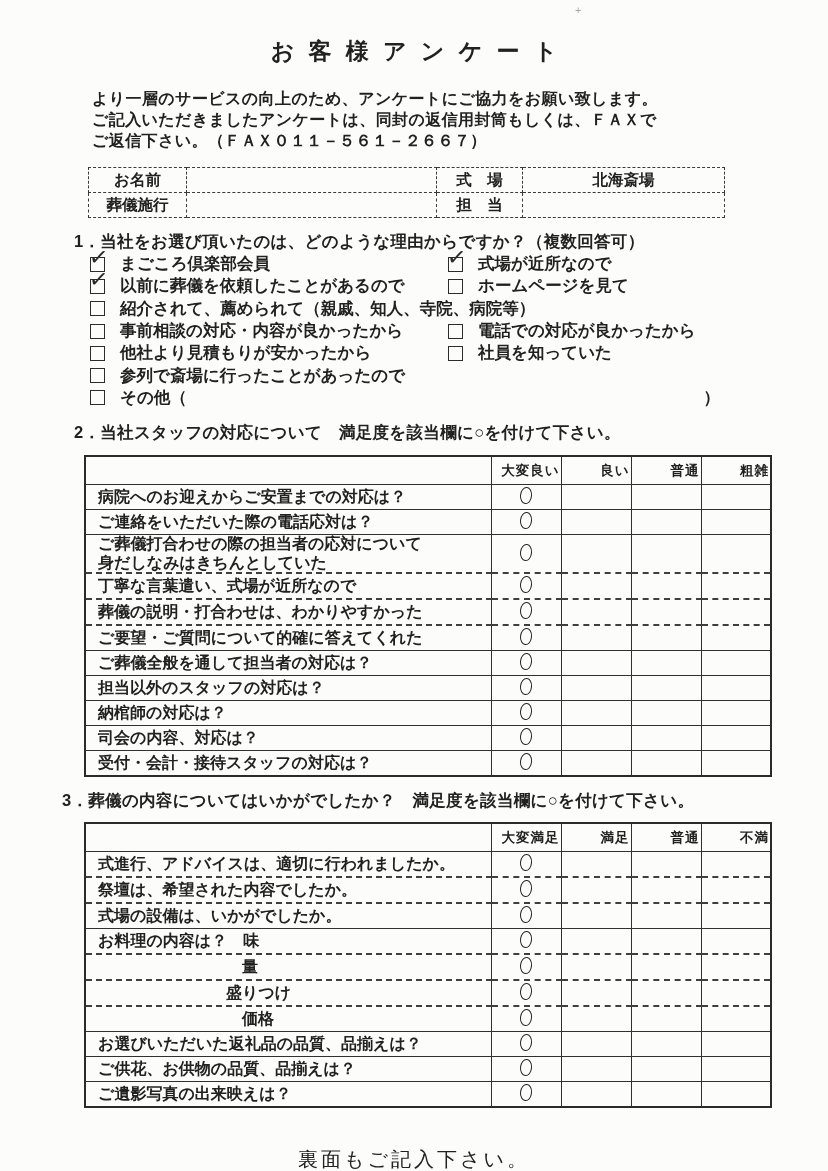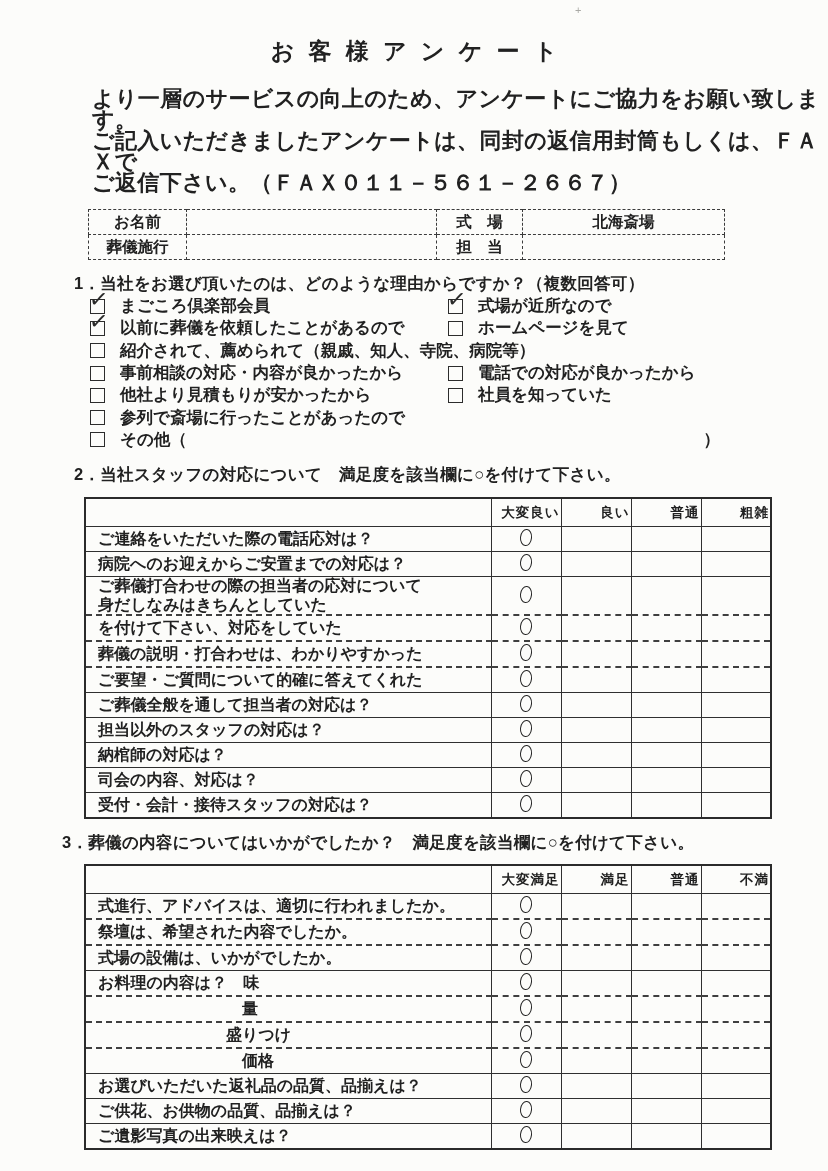--- a/index.html
+++ b/index.html
@@ -6,21 +6,21 @@
   .paper{
     position:relative;width:828px;height:1171px;margin:0 auto;
     background:#fcfcfa;color:#212121;overflow:hidden;
     font-family:"Liberation Sans","DejaVu Sans",sans-serif;
   }
   .artifact-plus{position:absolute;left:575px;top:4px;color:#a9a9a5;font-size:11px;font-weight:400;}
   .doc-title{
     margin:36px 0 0 0;text-align:center;font-size:23px;font-weight:bold;
     letter-spacing:0.62em;text-indent:0.62em;line-height:30px;
   }
-  .intro{margin:22px 0 0 92px;font-size:22px;font-weight:600;line-height:21px;letter-spacing:0.4px;}
+  .intro{margin:22px 0 0 92px;font-size:16px;font-weight:600;line-height:21px;letter-spacing:0.4px;}
   
   .info-table{margin:16px 0 0 88px;border-collapse:collapse;table-layout:fixed;}
   .info-table td{
     border:1.7px dashed #3b3b3b;height:24px;font-size:15.5px;font-weight:600;
     padding:0 4px;text-align:center;white-space:nowrap;overflow:hidden;
   }
   .col-il1{width:98px;} .col-iv1{width:250px;} .col-il2{width:86px;} .col-iv2{width:202px;}
   
   .q-heading{margin:13px 0 0 74px;font-size:16.5px;font-weight:600;letter-spacing:0.3px;line-height:20px;}
   .q-heading.h3{margin-left:62px;}
@@ -201,32 +201,32 @@
         <th>大変良い</th>
         <th>良い</th>
         <th>普通</th>
         <th>粗雑</th>
       </tr>
     </thead>
     <tbody>
 
         <tr>
           <td class="q-cell">
+            <div>病院へのお迎えからご安置までの対応は？</div>
+
+          </td>
+          <td class="r-cell circled"><span class="circle-mark"></span></td>
+          <td class="r-cell"></td>
+          <td class="r-cell"></td>
+          <td class="r-cell"></td>
+        </tr>
+
+        <tr>
+          <td class="q-cell">
             <div>ご連絡をいただいた際の電話応対は？</div>
-
-          </td>
-          <td class="r-cell circled"><span class="circle-mark"></span></td>
-          <td class="r-cell"></td>
-          <td class="r-cell"></td>
-          <td class="r-cell"></td>
-        </tr>
-
-        <tr>
-          <td class="q-cell">
-            <div>病院へのお迎えからご安置までの対応は？</div>
 
           </td>
           <td class="r-cell circled"><span class="circle-mark"></span></td>
           <td class="r-cell"></td>
           <td class="r-cell"></td>
           <td class="r-cell"></td>
         </tr>
 
         <tr class="dashed">
           <td class="q-cell">
@@ -234,21 +234,21 @@
             <div>身だしなみはきちんとしていた</div>
           </td>
           <td class="r-cell circled"><span class="circle-mark"></span></td>
           <td class="r-cell"></td>
           <td class="r-cell"></td>
           <td class="r-cell"></td>
         </tr>
 
         <tr class="dashed">
           <td class="q-cell">
-            <div>を付けて下さい、対応をしていた</div>
+            <div>丁寧な言葉遣い、式場が近所なので</div>
 
           </td>
           <td class="r-cell circled"><span class="circle-mark"></span></td>
           <td class="r-cell"></td>
           <td class="r-cell"></td>
           <td class="r-cell"></td>
         </tr>
 
         <tr class="dashed">
           <td class="q-cell">

